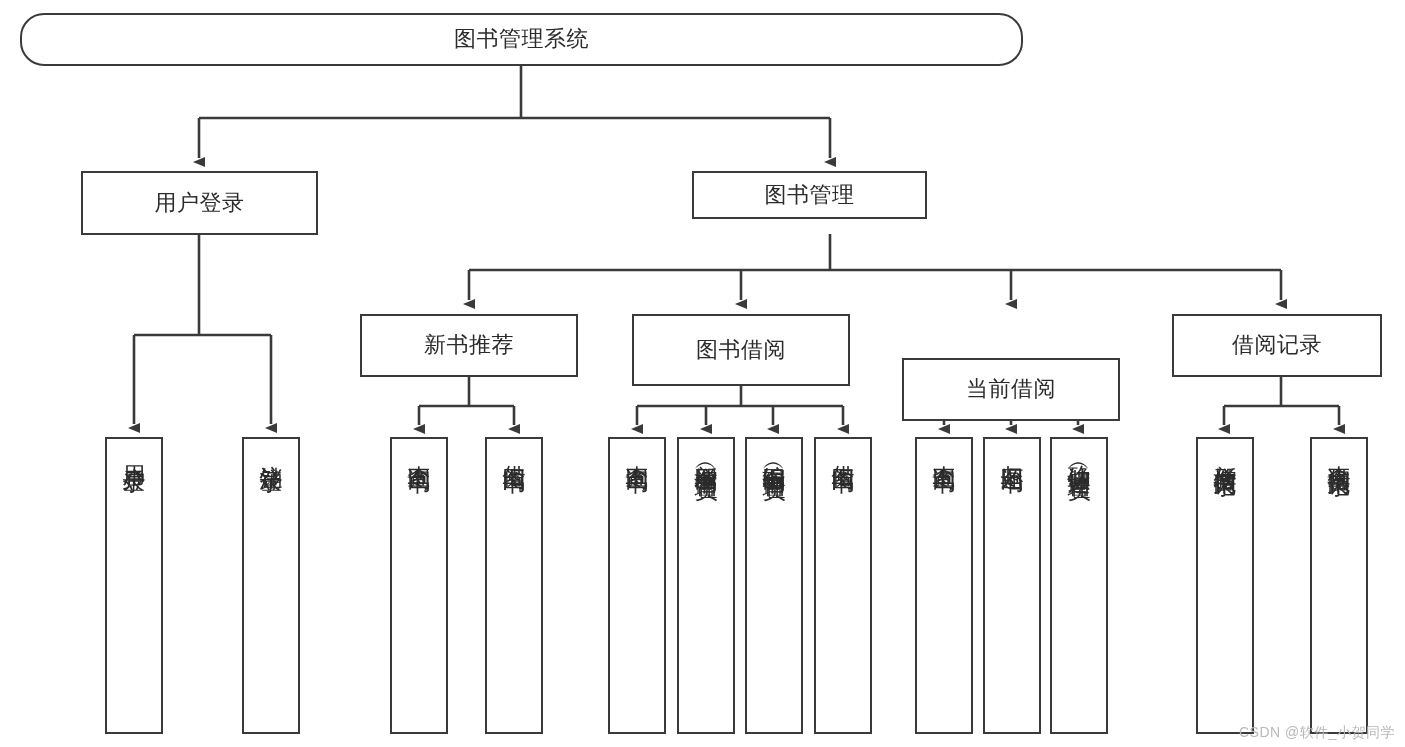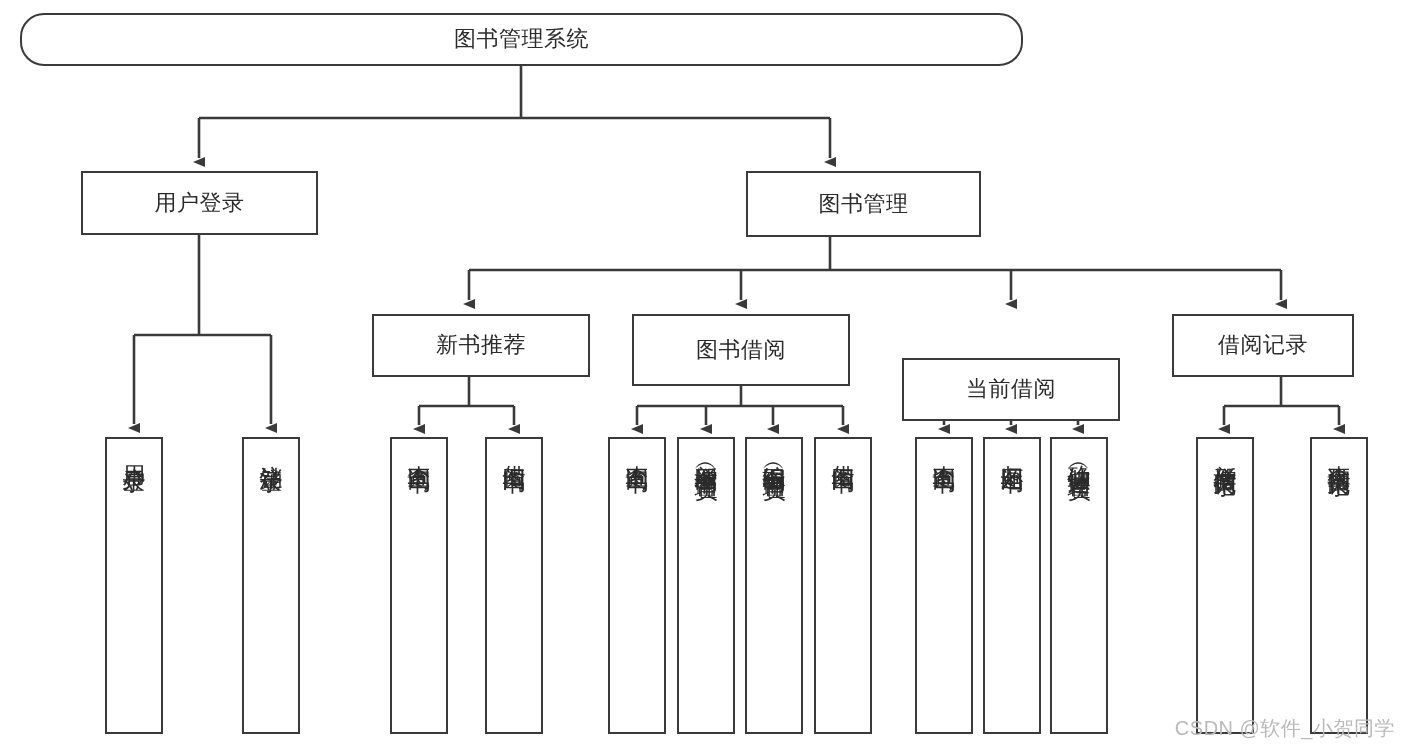--- a/index.html
+++ b/index.html
@@ -52,21 +52,21 @@
     font-size: 23px;
     line-height: 1.18;
     letter-spacing: 2px;
     white-space: nowrap;
     text-align: left;
   }
   #watermark {
     position: absolute;
     right: 10px;
     bottom: 5px;
-    font-size: 20px;
+    font-size: 14px;
     color: #b9b9b9;
     letter-spacing: 0.5px;
     white-space: nowrap;
     user-select: none;
   }
 </style>
 </head>
 <body>
 
 <div id="canvas">
@@ -123,34 +123,34 @@
     </g>
   </svg>
 
   <div class="node node-h" style="left:20px; top:13px; width:1003px; height:53px;border-radius:24px;">
     <span class="label">图书管理系统</span>
   </div>
 
   <div class="node node-h" style="left:81px; top:171px; width:237px; height:64px;">
     <span class="label">用户登录</span>
   </div>
-  <div class="node node-h" style="left:746px; top:171px; width:235px; height:66px;">
+  <div class="node node-h" style="left:692px; top:171px; width:235px; height:48px;">
     <span class="label">图书管理</span>
   </div>
 
-  <div class="node node-h" style="left:360px; top:314px; width:218px; height:63px;margin-left:12px;">
+  <div class="node node-h" style="left:360px; top:314px; width:218px; height:63px;">
     <span class="label">新书推荐</span>
   </div>
   <div class="node node-h" style="left:632px; top:314px; width:218px; height:72px;">
     <span class="label">图书借阅</span>
   </div>
   <div class="node node-h" style="left:902px; top:314px; width:218px; height:63px;margin-top:44px;">
     <span class="label">当前借阅</span>
   </div>
-  <div class="node node-h" style="left:1172px; top:314px; width:182px; height:63px;">
+  <div class="node node-h" style="left:1172px; top:314px; width:210px; height:63px;">
     <span class="label">借阅记录</span>
   </div>
 
   <div class="node node-v" style="left:105px; top:437px; width:58px; height:297px;">
     <span class="label">用户登录</span>
   </div>
   <div class="node node-v" style="left:242px; top:437px; width:58px; height:297px;">
     <span class="label">注销登录</span>
   </div>
 

